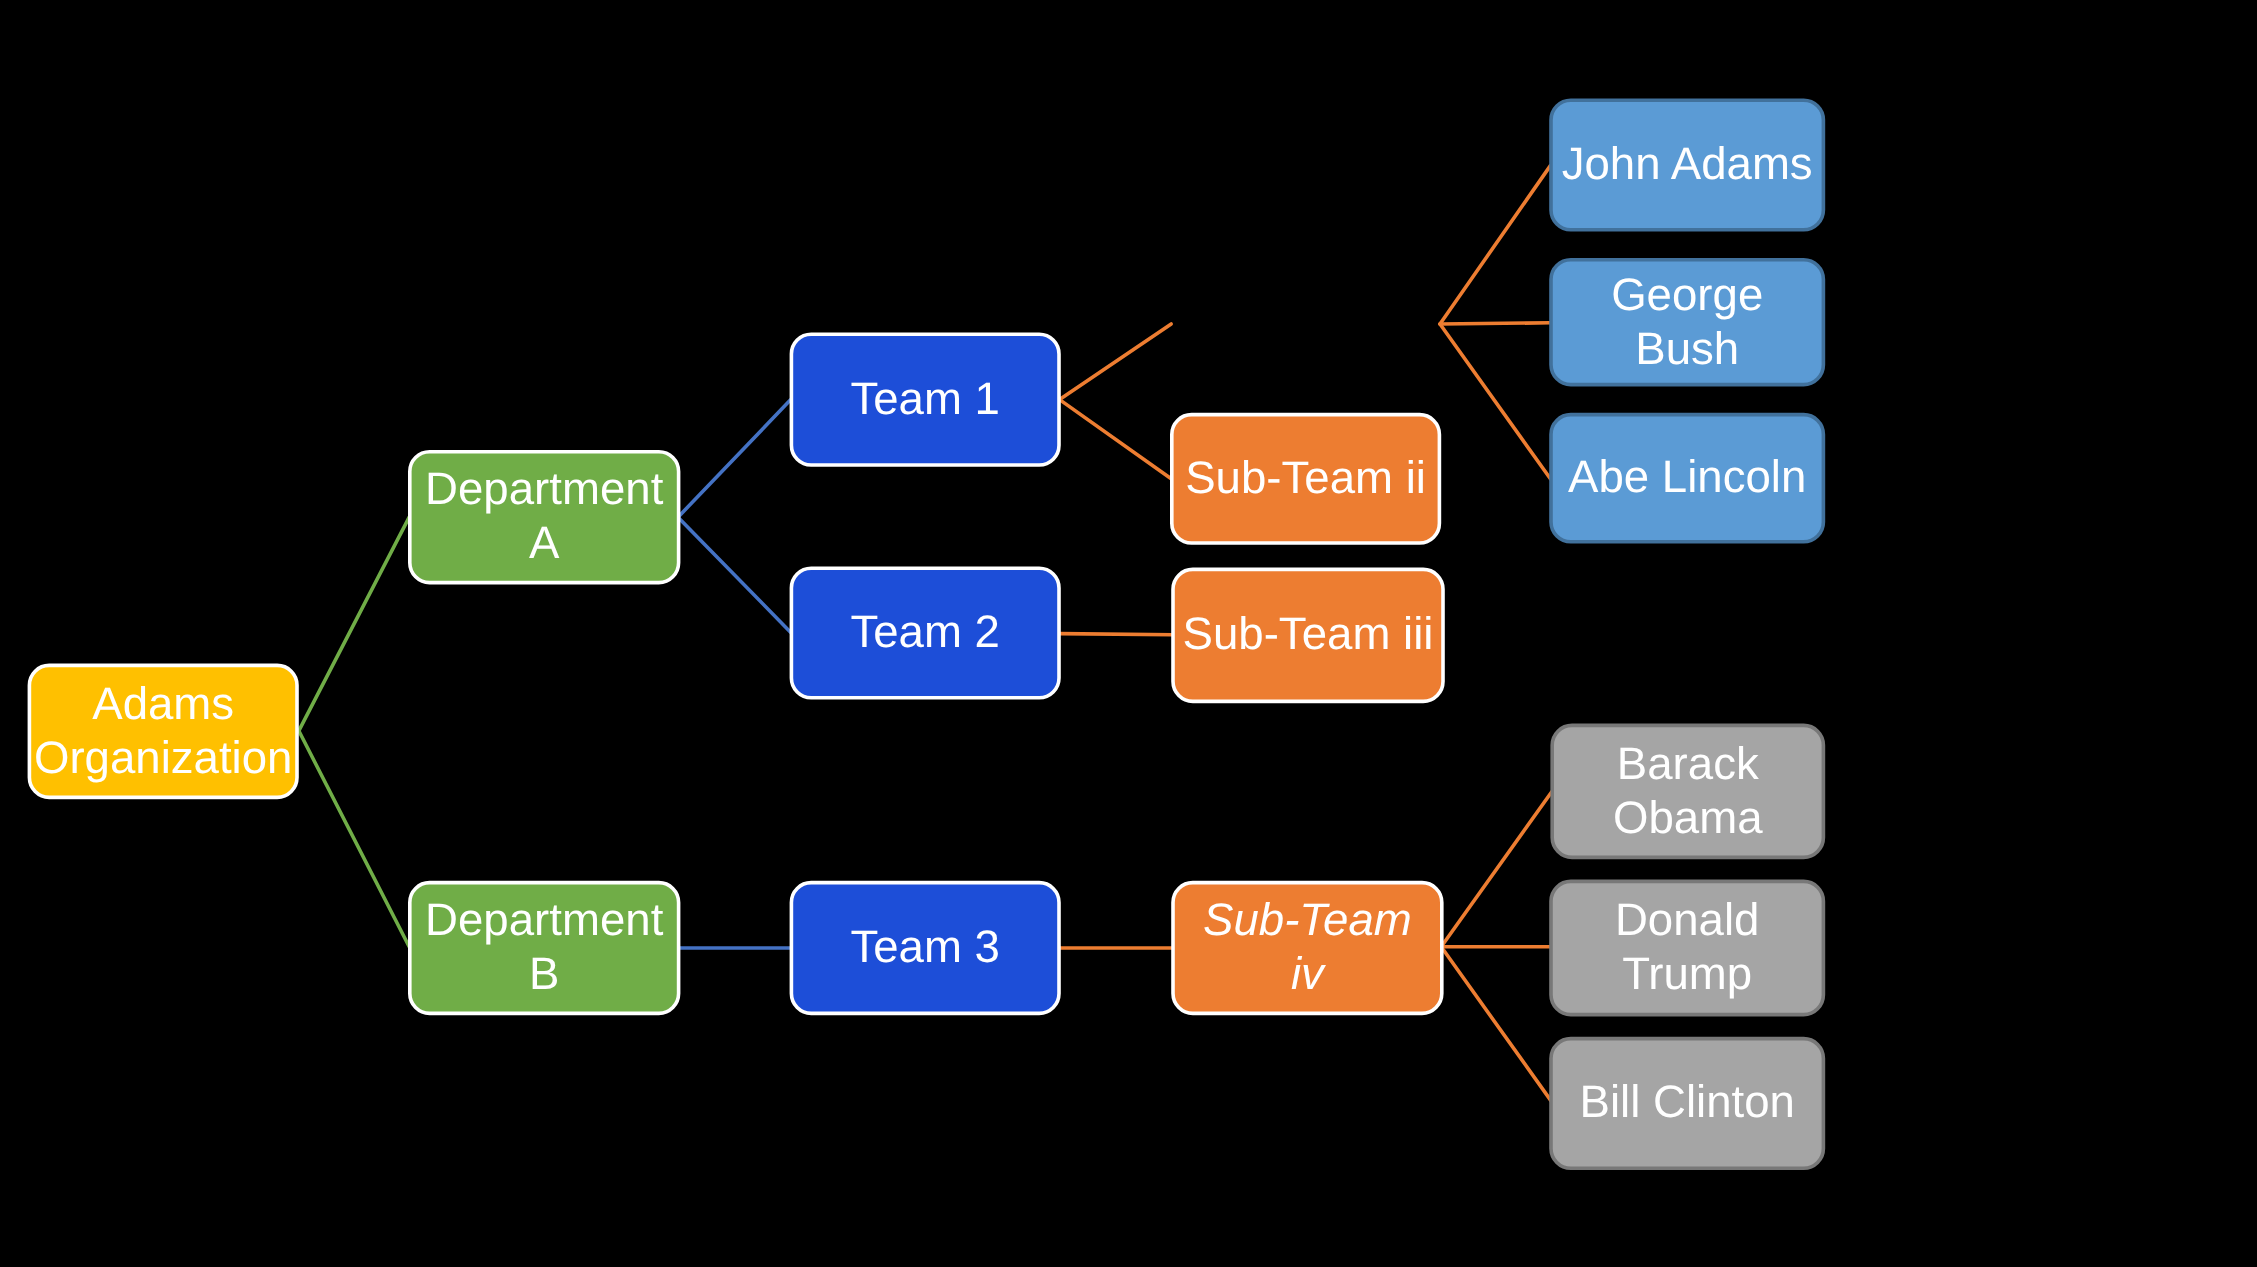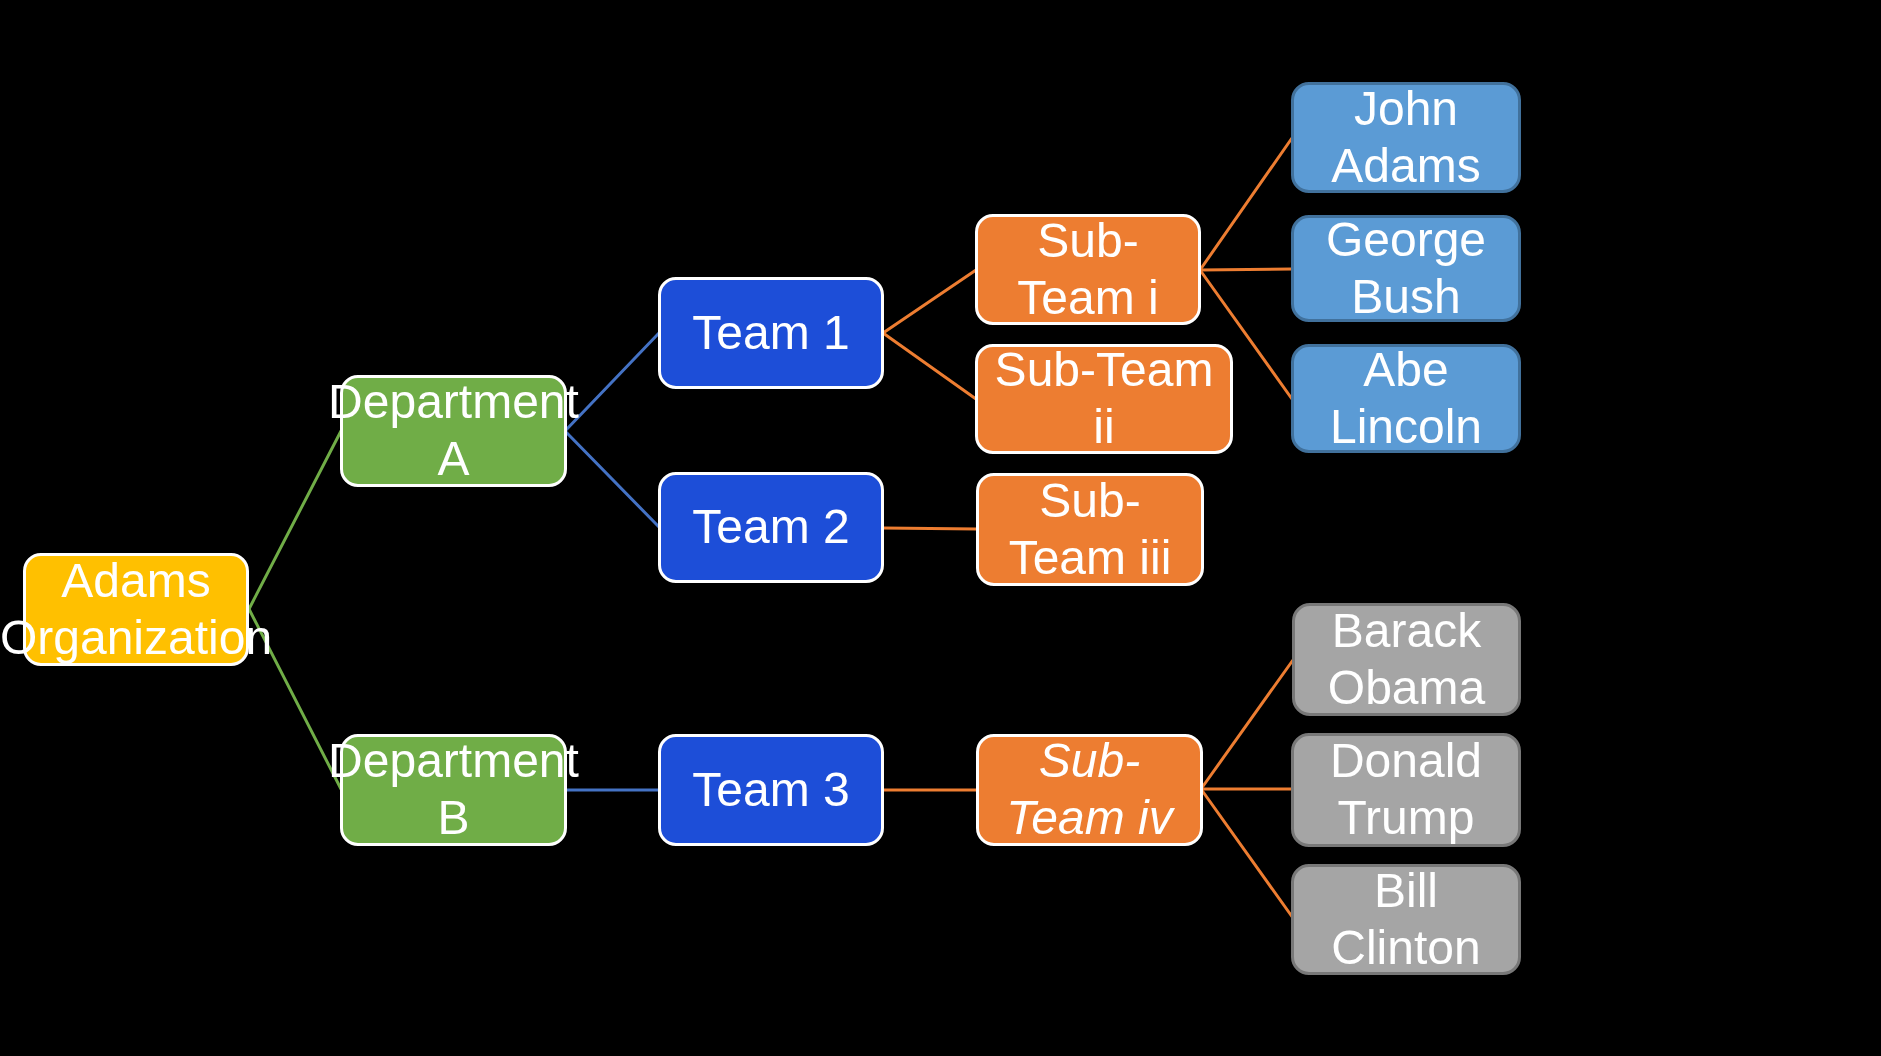--- a/index.html
+++ b/index.html
@@ -33,21 +33,21 @@
 
   .node {
     position: absolute;
     box-sizing: border-box;
     border-radius: 18px;
     display: flex;
     align-items: center;
     justify-content: center;
     text-align: center;
     color: #FFFFFF;
-    font-size: 48px;
+    font-size: 38px;
     line-height: 1.18;
     cursor: default;
   }
   .node .label {
     white-space: pre-line;
     padding: 2px 6px;
   }
   .org      { background: #FFC000; border: 3px solid #FFFFFF; }
   .dept     { background: #70AD47; border: 3px solid #FFFFFF; }
   .team     { background: #1d4ed8; border: 3px solid #FFFFFF; }
@@ -98,25 +98,22 @@
   </div>
 
   <div class="node team" style="left:658px; top:472px; width:226px; height:111px;">
     <span class="label">Team 2</span>
   </div>
 
   <div class="node team" style="left:658px; top:734px; width:226px; height:112px;">
     <span class="label">Team 3</span>
   </div>
 
-  <div class="node subteam" style="left:975px; top:214px; width:226px; height:111px;">
-    <span class="label">Sub-Team i</span>
-  </div>
 
-  <div class="node subteam" style="left:975px; top:344px; width:258px; height:110px;">
+  <div class="node subteam" style="left:975px; top:344px; width:226px; height:110px;">
     <span class="label">Sub-Team ii</span>
   </div>
 
   <div class="node subteam" style="left:976px; top:473px; width:228px; height:113px;">
     <span class="label">Sub-Team iii</span>
   </div>
 
   <div class="node subteam" style="left:976px; top:734px; width:227px; height:112px;font-style:italic;">
     <span class="label">Sub-Team iv</span>
   </div>

